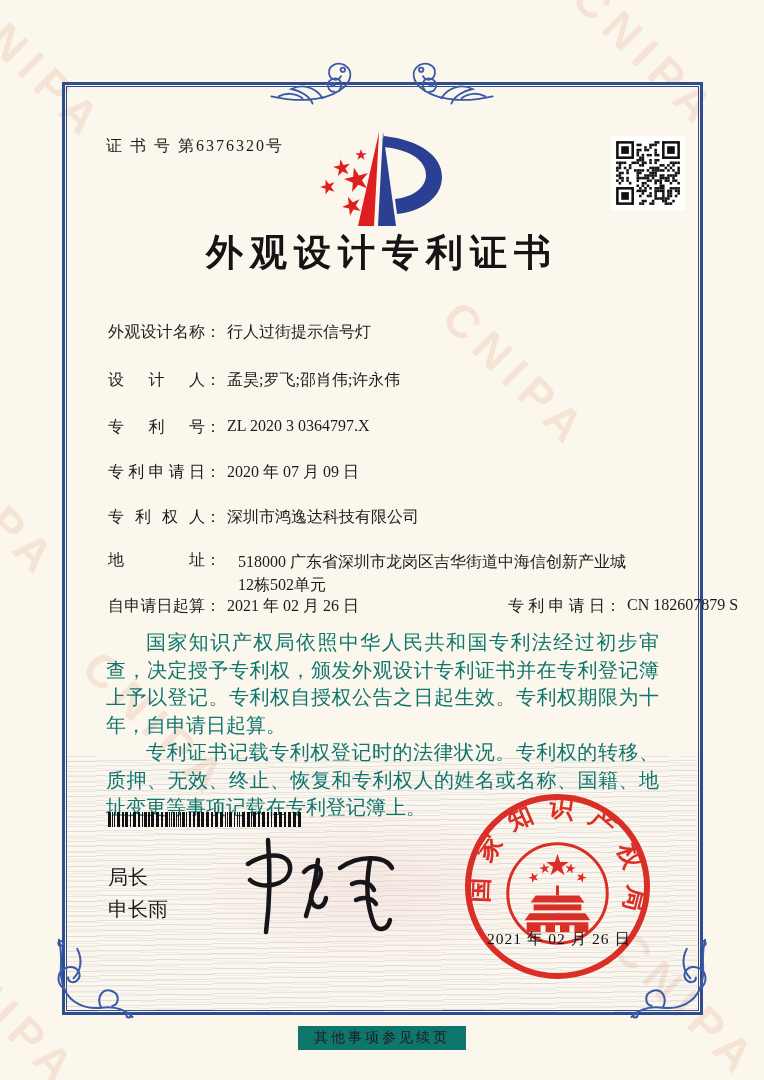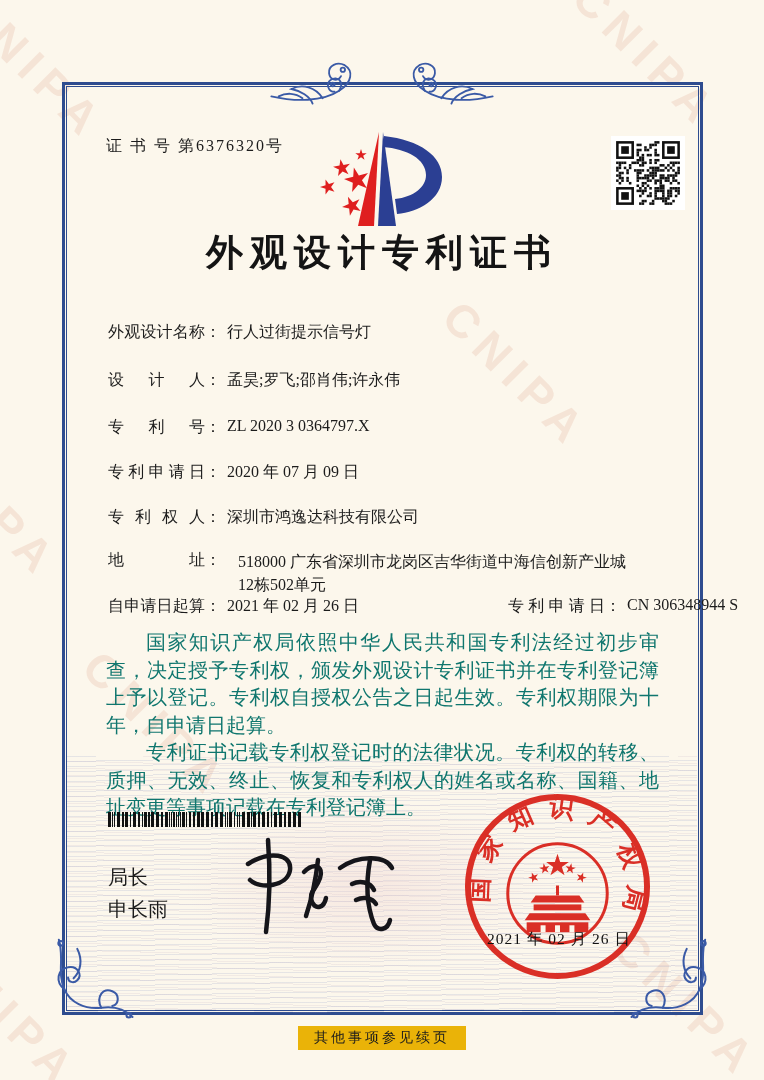--- a/index.html
+++ b/index.html
@@ -55,21 +55,21 @@
   .seal-date{
     position:absolute;left:468px;top:929px;width:182px;text-align:center;
     font-size:15.5px;letter-spacing:1px;color:#111;z-index:6;white-space:nowrap;
   }
   .page-info{
     position:absolute;left:0;right:0;top:983px;text-align:center;
     font-size:13.5px;letter-spacing:2px;z-index:4;
   }
   .continuation{
     position:absolute;left:50%;transform:translateX(-50%);top:1026px;
-    background:#eab308;padding:3px 16px;font-size:14px;letter-spacing:3px;z-index:4;
+    background:#0f766e;padding:3px 16px;font-size:14px;letter-spacing:3px;z-index:4;
     white-space:nowrap;
   }
 </style>
 </head>
 <body>
 
 <div class="page">
 
   <svg width="0" height="0" style="position:absolute" aria-hidden="true">
     <defs>
@@ -366,21 +366,21 @@
   </div>
   <div class="frow" style="top:507px">
     <span class="flabel">专利权人</span><span class="colon">：</span><span class="fvalue">深圳市鸿逸达科技有限公司</span>
   </div>
   <div class="frow" style="top:550px">
     <span class="flabel">地址</span><span class="colon">：</span><span class="fvalue wrap">518000 广东省深圳市龙岗区吉华街道中海信创新产业城12栋502单元</span>
   </div>
   <div class="frow" style="top:596px;width:556px">
     <span class="flabel">自申请日起算</span><span class="colon">：</span><span class="fvalue">2021 年 02 月 26 日</span>
     <span class="grant-right">
-      <span class="flabel">专利申请日</span><span class="colon">：</span><span class="fvalue">CN 306348944 S</span>
+      <span class="flabel">专利申请日</span><span class="colon">：</span><span class="fvalue">CN 182607879 S</span>
     </span>
   </div>
 
   <div class="paras">
     <p>国家知识产权局依照中华人民共和国专利法经过初步审查，决定授予专利权，颁发外观设计专利证书并在专利登记簿上予以登记。专利权自授权公告之日起生效。专利权期限为十年，自申请日起算。</p>
     <p>专利证书记载专利权登记时的法律状况。专利权的转移、质押、无效、终止、恢复和专利权人的姓名或名称、国籍、地址变更等事项记载在专利登记簿上。</p>
   </div>
 
   <svg class="barcode" id="barcode-svg" width="198" height="15">
       <rect x="0" y="0" width="3" height="15" fill="#111"></rect>

